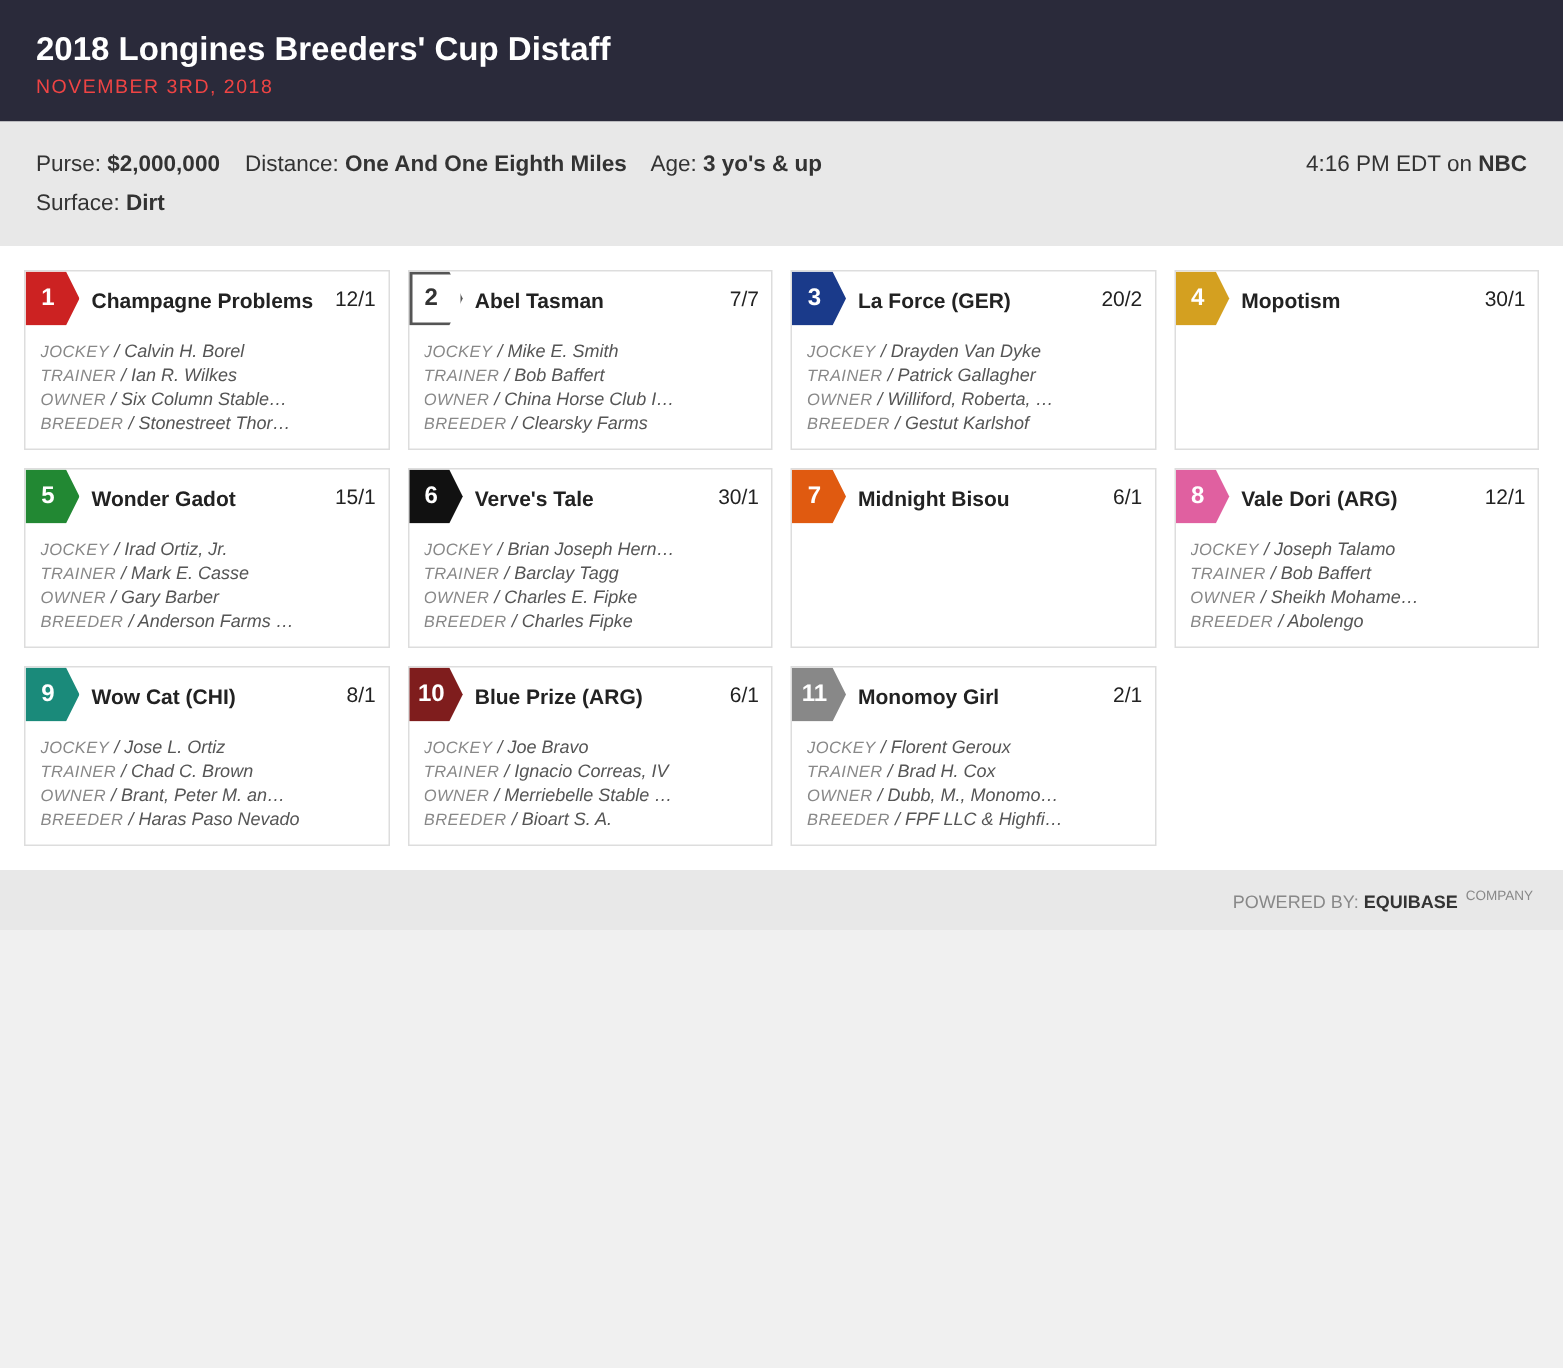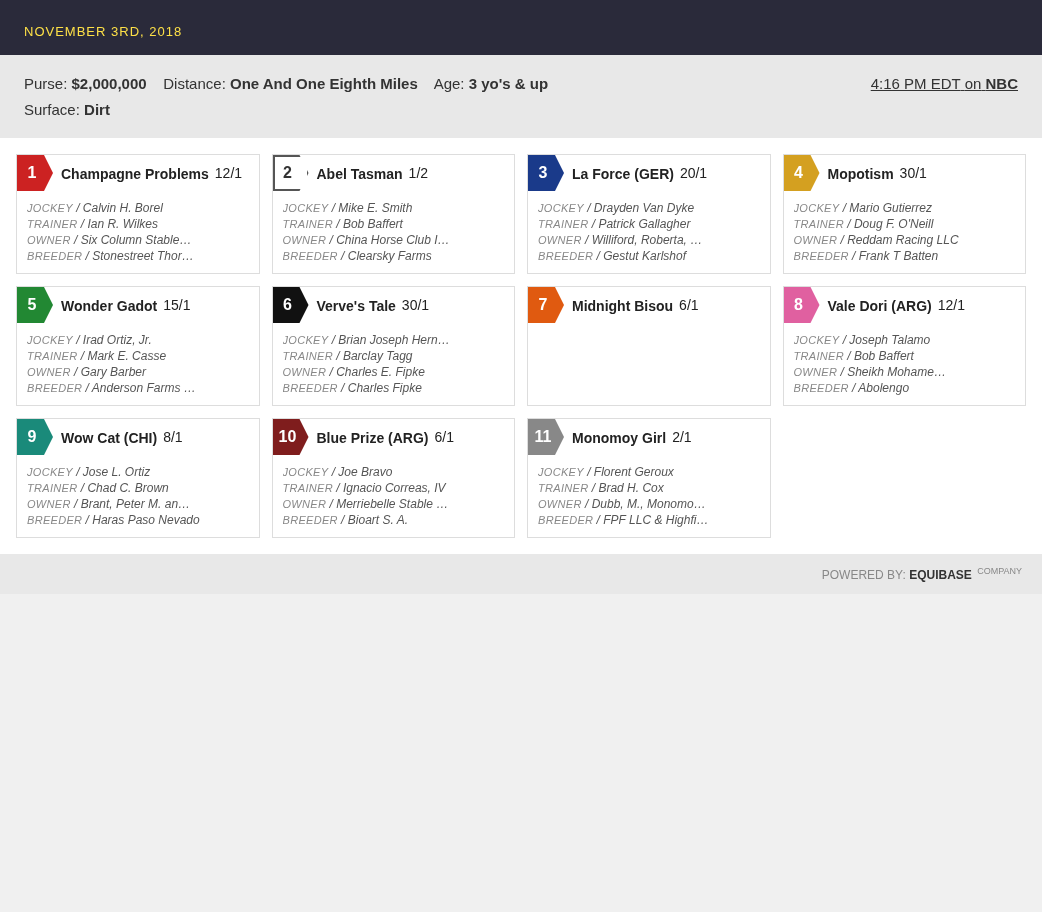--- a/index.html
+++ b/index.html
@@ -4,31 +4,31 @@
   <style>
     * { box-sizing: border-box; margin: 0; padding: 0; }
     body { font-family: Arial, Helvetica, sans-serif; background: #f0f0f0; width: 1042px; }
 
     .header {
       background: #2a2a3a;
       color: white;
       padding: 20px 24px 16px;
     }
     .header h1 { font-size: 22px; font-weight: bold; }
-    .header .date { font-size: 13px; color: #fde047; letter-spacing: 1px; margin-top: 4px; }
+    .header .date { font-size: 13px; color: #ef4444; letter-spacing: 1px; margin-top: 4px; }
 
     .race-info {
       background: #e8e8e8;
       padding: 16px 24px;
       font-size: 15px;
       color: #333;
       line-height: 1.7;
     }
     .race-info strong { font-weight: bold; margin-top: 28px; }
-    .race-info .time-info { float: right; font-size: 15px; text-decoration: underline; }
+    .race-info .time-info { float: right; font-size: 15px; }
 
     .cards-container {
       background: white;
       padding: 16px;
       display: grid;
       grid-template-columns: repeat(4, 1fr);
       gap: 12px;
     }
 
     .horse-card {
@@ -53,20 +53,21 @@
       color: white;
       font-size: 16px;
       font-weight: bold;
       flex-shrink: 0;
       clip-path: polygon(0 0, 75% 0, 100% 50%, 75% 100%, 0 100%);
       padding-right: 6px;
     }
 
     .horse-name-odds {
       display: flex;
+      justify-content: space-between;
       align-items: flex-start;
       flex: 1;
       padding: 6px 8px 4px 8px;
     }
     .horse-name {
       font-size: 14px;
       font-weight: bold;
       color: #222;
       line-height: 1.3;
     }
@@ -116,20 +117,21 @@
     .color-pink { background-color: #e060a0; }
     .color-teal { background-color: #1a8a7a; }
     .color-purple { background-color: #7f1d1d; }
     .color-gray { background-color: #888; }
   </style>
 </head>
 <body>
 
 <div>
   <div class="header">
+    <h1>2018 Longines Breeders' Cup Distaff</h1>
     <div class="date">NOVEMBER 3RD, 2018</div>
   </div>
 
   <div class="race-info">
     <span class="time-info">
       <span>4:16 PM EDT</span>
       <span>on</span>
       <strong>NBC</strong>
     </span>
     <span>Purse:</span>
@@ -159,58 +161,52 @@
         <div><span class="label">TRAINER</span> / Ian R. Wilkes</div>
         <div><span class="label">OWNER</span> / Six Column Stable…</div>
         <div><span class="label">BREEDER</span> / Stonestreet Thor…</div>
       </div>
     </div>
       <div class="horse-card">
       <div class="card-header">
         <div class="number-badge color-white-border" style="color:#333;border:2px solid #555;background:white;">2</div>
         <div class="horse-name-odds">
           <span class="horse-name">Abel Tasman</span>
-          <span class="horse-odds">1/2</span>
+          <span class="horse-odds">7/7</span>
         </div>
       </div>
       <div class="card-details">
         <div><span class="label">JOCKEY</span> / Mike E. Smith</div>
         <div><span class="label">TRAINER</span> / Bob Baffert</div>
         <div><span class="label">OWNER</span> / China Horse Club I…</div>
         <div><span class="label">BREEDER</span> / Clearsky Farms</div>
       </div>
     </div>
       <div class="horse-card">
       <div class="card-header">
         <div class="number-badge color-blue" style="">3</div>
         <div class="horse-name-odds">
           <span class="horse-name">La Force (GER)</span>
-          <span class="horse-odds">20/1</span>
+          <span class="horse-odds">20/2</span>
         </div>
       </div>
       <div class="card-details">
         <div><span class="label">JOCKEY</span> / Drayden Van Dyke</div>
         <div><span class="label">TRAINER</span> / Patrick Gallagher</div>
         <div><span class="label">OWNER</span> / Williford, Roberta, …</div>
         <div><span class="label">BREEDER</span> / Gestut Karlshof</div>
       </div>
     </div>
       <div class="horse-card">
       <div class="card-header">
         <div class="number-badge color-gold" style="">4</div>
         <div class="horse-name-odds">
           <span class="horse-name">Mopotism</span>
           <span class="horse-odds">30/1</span>
         </div>
-      </div>
-      <div class="card-details">
-        <div><span class="label">JOCKEY</span> / Mario Gutierrez</div>
-        <div><span class="label">TRAINER</span> / Doug F. O'Neill</div>
-        <div><span class="label">OWNER</span> / Reddam Racing LLC</div>
-        <div><span class="label">BREEDER</span> / Frank T Batten</div>
       </div>
     </div>
       <div class="horse-card">
       <div class="card-header">
         <div class="number-badge color-green" style="">5</div>
         <div class="horse-name-odds">
           <span class="horse-name">Wonder Gadot</span>
           <span class="horse-odds">15/1</span>
         </div>
       </div>

